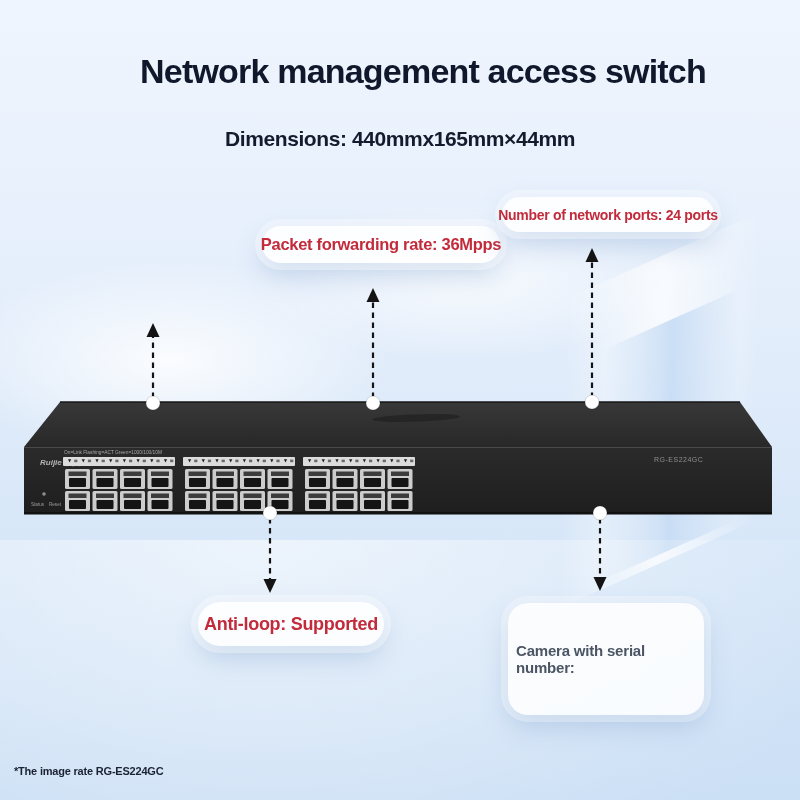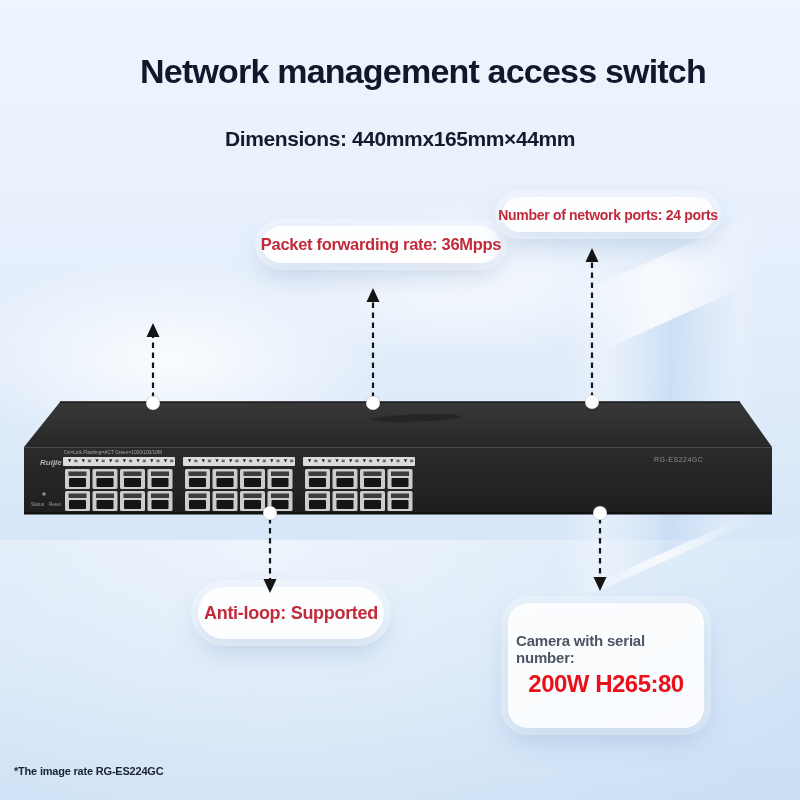--- a/index.html
+++ b/index.html
@@ -40,24 +40,24 @@
 
   .pill {
     position:absolute; display:flex; align-items:center; justify-content:center;
     background:rgba(255,255,255,.88); border-radius:999px;
     box-shadow:0 0 0 7px rgba(255,255,255,.35), 0 12px 26px rgba(140,170,210,.45);
     color:#c32a3a; font-weight:700; letter-spacing:-0.3px; white-space:nowrap;
   }
   .pill-switching { left:36px;  top:276px; width:252px; height:42px; font-size:19px; }
   .pill-packet    { left:262px; top:226px; width:238px; height:37px; font-size:16.5px; }
   .pill-ports     { left:502px; top:197px; width:212px; height:35px; font-size:14px; }
-  .pill-antiloop  { left:198px; top:587px; width:186px; height:52px; font-size:18px; }
+  .pill-antiloop  { left:198px; top:602px; width:186px; height:44px; font-size:18px; }
 
   .camera-box {
-    position:absolute; left:508px; top:603px; width:196px; height:125px;
+    position:absolute; left:508px; top:603px; width:196px; height:112px;
     background:rgba(255,255,255,.85); border-radius:20px;
     box-shadow:0 0 0 7px rgba(255,255,255,.3), 0 12px 26px rgba(140,170,210,.45);
     display:flex; flex-direction:column; align-items:center; justify-content:center;
     padding:10px 8px; gap:2px;
   }
   .camera-label { font-size:15px; font-weight:700; color:#4b5563; letter-spacing:-0.2px; }
   .camera-line  { font-size:24px; font-weight:700; color:#e8111c; line-height:1.3; letter-spacing:-0.5px; }
 
   .switch-svg { position:absolute; left:18px; top:393px; width:760px; height:130px; }
   .arrows-svg { position:absolute; left:0; top:0; width:800px; height:800px; pointer-events:none; }
@@ -80,21 +80,20 @@
 
   <div class="title">Network management access switch</div>
   <div class="subtitle">Dimensions: 440mmx165mm×44mm</div>
 
   <div class="pill pill-packet">Packet forwarding rate: 36Mpps</div>
   <div class="pill pill-ports">Number of network ports: 24 ports</div>
   <div class="pill pill-antiloop">Anti-loop: Supported</div>
 
   <div class="camera-box">
     <div class="camera-label">Camera with serial number:</div>
-    <div class="camera-line">200W H265:80</div>
   </div>
 
   <svg class="switch-svg" viewBox="0 0 760 130">
     <defs>
       <linearGradient id="topGrad" x1="0" y1="0" x2="0" y2="1">
         <stop offset="0" stop-color="#383838"></stop>
         <stop offset="1" stop-color="#282828"></stop>
       </linearGradient>
       <linearGradient id="faceGrad" x1="0" y1="0" x2="0" y2="1">
         <stop offset="0" stop-color="#2b2b2b"></stop>

